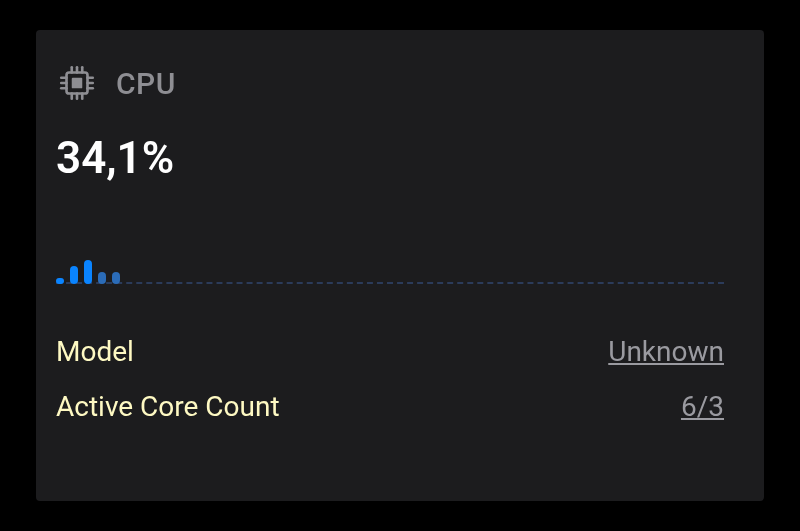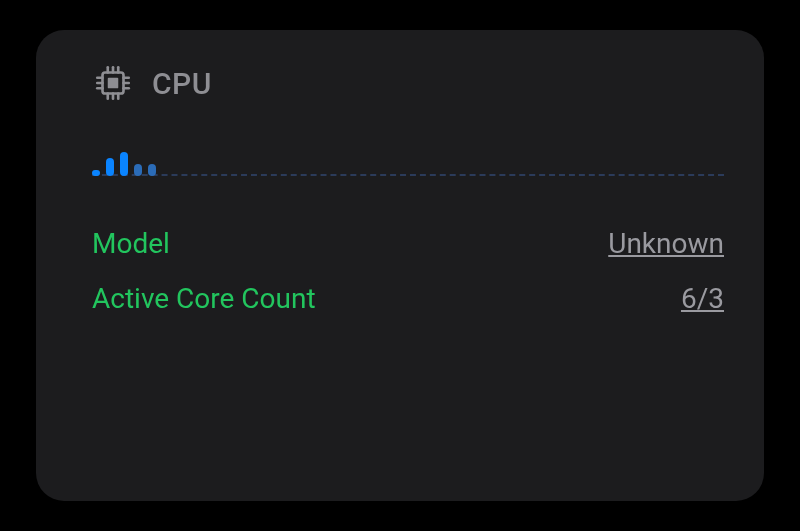--- a/index.html
+++ b/index.html
@@ -5,24 +5,24 @@
     * { box-sizing: border-box; margin: 0; padding: 0; }
     body {
       background: #000;
       font-family: -apple-system, BlinkMacSystemFont, "Segoe UI", Roboto, Helvetica, Arial, sans-serif;
       width: 800px;
       height: 531px;
       padding: 30px 36px;
     }
     .card {
       background: #1c1c1e;
-      border-radius: 28px;
+      border-radius: 4px;
       width: 100%;
       height: 100%;
-      padding: 32px 40px 30px 56px;
+      padding: 32px 40px 30px 20px;
       display: flex;
       flex-direction: column;
     }
     .header-row {
       display: flex;
       align-items: center;
       gap: 18px;
       margin-bottom: 28px;
     }
     .cpu-icon {
@@ -72,21 +72,21 @@
       height: 0;
       border-bottom: 2px dashed #2b3b5a;
     }
     .info-row {
       display: flex;
       justify-content: space-between;
       align-items: center;
       font-size: 28px;
       padding: 11px 0;
     }
-    .info-label { color: #22c55e; font-weight: 400; text-align: center; }
+    .info-label { color: #fef9c3; font-weight: 400; text-align: center; }
     .info-value { color: #9a9aa0; font-weight: 400; text-decoration: underline; }
   </style>
 </head>
 <body>
 
 <div class="card">
 
   <div class="header-row">
     <span class="cpu-icon">
       <svg viewBox="0 0 48 48" fill="none" stroke="currentColor" stroke-width="3" stroke-linecap="round">
@@ -102,20 +102,21 @@
         <line x1="6" y1="24" x2="12" y2="24"></line>
         <line x1="6" y1="30" x2="12" y2="30"></line>
         <line x1="36" y1="18" x2="42" y2="18"></line>
         <line x1="36" y1="24" x2="42" y2="24"></line>
         <line x1="36" y1="30" x2="42" y2="30"></line>
       </svg>
     </span>
     <span class="title">CPU</span>
   </div>
 
+  <div class="percentage">34,1%</div>
 
   <div class="chart-area">
     <div class="chart-baseline"></div>
     <div class="chart-bars" id="chart-bars">
         <div class="bar" style="height: 6px;"></div>
         <div class="bar" style="height: 18px;"></div>
         <div class="bar" style="height: 24px;"></div>
         <div class="bar dim" style="height: 12px;"></div>
         <div class="bar dim" style="height: 12px;"></div>
       </div>

